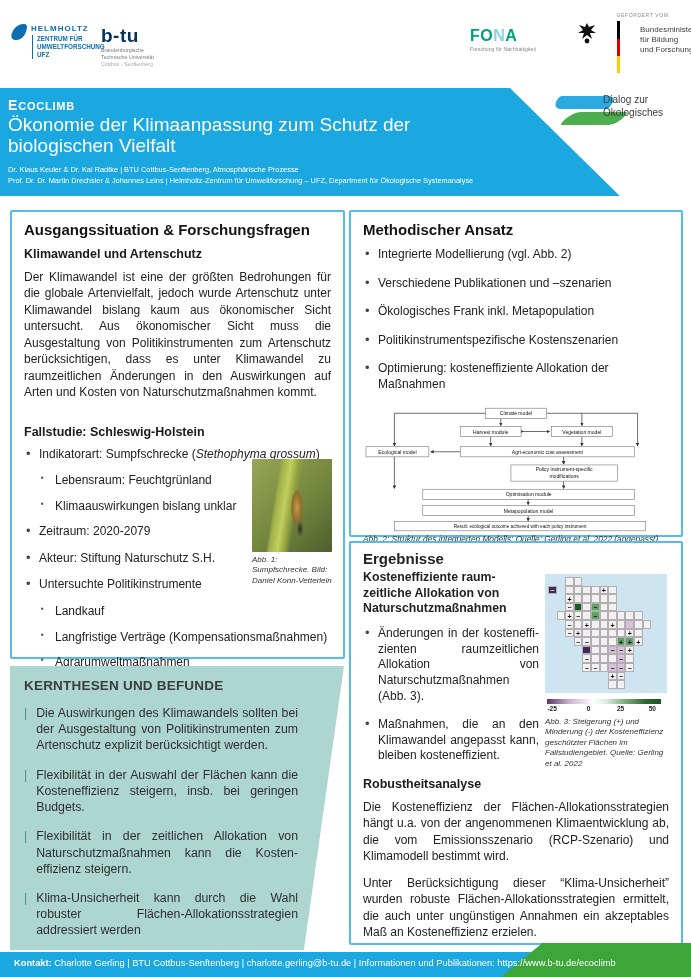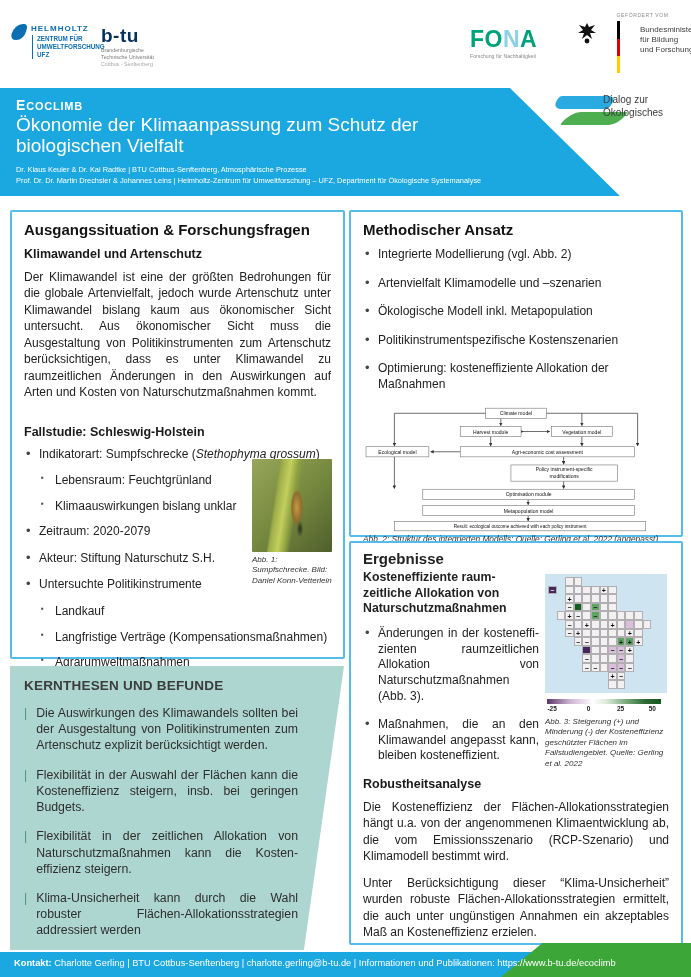--- a/index.html
+++ b/index.html
@@ -10,33 +10,33 @@
   .hh{left:12px;top:24px;}
   .hh-swirl{width:14px;height:16px;background:#0b6fb4;border-radius:70% 30% 60% 40%;transform:skewX(-14deg);}
   .hh-name{font-size:8px;font-weight:700;color:#0b6fb4;letter-spacing:1px;}
   .hh-sub{font-size:6.3px;font-weight:700;color:#0b6fb4;line-height:1.25;border-left:1px solid #0b6fb4;
           padding-left:4px;margin-top:2px;margin-left:1px;}
   .btu{left:101px;top:26px;flex-direction:column;gap:2px;}
   .btu-name{font-size:19px;font-weight:700;color:#06305e;letter-spacing:0.5px;line-height:1;}
   .btu-sub{font-size:5.3px;color:#7a7a7a;line-height:1.35;}
   .btu-sub .lite{color:#a8a8a8;}
   .fona{left:470px;top:28px;flex-direction:column;gap:2px;}
-  .fona-name{font-size:23px;font-weight:700;line-height:1;letter-spacing:0.5px;}
+  .fona-name{font-size:16px;font-weight:700;line-height:1;letter-spacing:0.5px;}
   .fona-g{color:#00a279;} .fona-b{color:#8ed0e4;}
   .fona-sub{font-size:5.2px;color:#8a8a8a;}
   .bmbf{left:577px;top:12px;flex-direction:column;gap:3px;}
   .bmbf-label{font-size:5px;color:#8a8a8a;letter-spacing:0.6px;align-self:center;}
   .bmbf-row{display:flex;gap:20px;}
   .bmbf-eagle{width:20px;height:24px;}
   .bmbf-stripe{width:3px;height:52px;background:linear-gradient(#000 0 34%,#d00 34% 67%,#fc0 67% 100%);}
   .bmbf-text{font-size:8px;color:#3c3c3c;line-height:1.25;padding-top:4px;}
   
   .band{position:absolute;left:0;top:88px;width:691px;height:108px;background:#1ba7e0;
         clip-path:polygon(0 0,73.8% 0,89.7% 100%,0 100%);}
-  .band-inner{padding:9px 0 0 16px;}
+  .band-inner{padding:9px 0 0 8px;}
   .project{display:block;color:#fff;font-weight:700;font-size:11px;letter-spacing:0.8px;}
   .project::first-letter{font-size:14px;}
   .poster-title{color:#fff;font-size:19px;line-height:1.12;width:440px;font-weight:400;margin-top:1px;}
   .authors{margin-top:7px;color:#fff;font-size:7.4px;line-height:1.5;}
   .dialog{position:absolute;left:543px;top:92px;width:148px;height:52px;}
   .sw{position:absolute;height:13px;border-radius:2px 10px 2px 10px;transform:skewX(-38deg);}
   .sw-blue{left:12px;top:4px;width:58px;background:#29abe2;border-radius:3px 12px 3px 14px;}
   .sw-green{left:22px;top:20px;width:58px;background:#4cae4f;border-radius:14px 3px 12px 3px;}
   .dialog-text{position:absolute;left:60px;top:2px;font-size:10px;color:#3c3c3c;line-height:1.25;}
   
@@ -208,22 +208,22 @@
           <span class="pipe">|</span>
           <span>Klima-Unsicherheit kann durch die Wahl robuster Flächen-Allokationsstrategien addressiert werden</span>
         </li>
       </ul>
   </div>
 
   <div class="box" id="box-method">
     <h2 class="sec">Methodischer Ansatz</h2>
     <ul class="blist" id="method-list">
         <li class="l1">Integrierte Modellierung (vgl. Abb. 2)</li>
-        <li class="l1">Artenvielfalt Klimamodelle und –szenarien</li>
-        <li class="l1">Ökologische Modell inkl. Metapopulation</li>
+        <li class="l1">Verschiedene Publikationen und –szenarien</li>
+        <li class="l1">Ökologisches Frank inkl. Metapopulation</li>
         <li class="l1">Politikinstrumentspezifische Kostenszenarien</li>
         <li class="l1">Optimierung: kosteneffiziente Allokation der Maßnahmen</li>
       </ul>
     <div class="flow" id="flowchart">
         <svg viewBox="0 0 300 124" width="304" height="126">
           <defs>
             <marker id="ah" markerWidth="5" markerHeight="5" refX="4" refY="2.5" orient="auto">
               <path d="M0,0 L5,2.5 L0,5 Z" fill="#333"></path>
             </marker>
           </defs>

